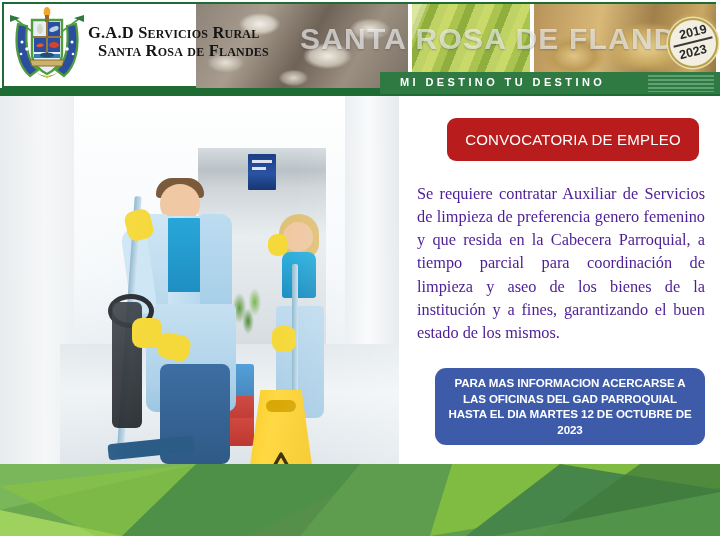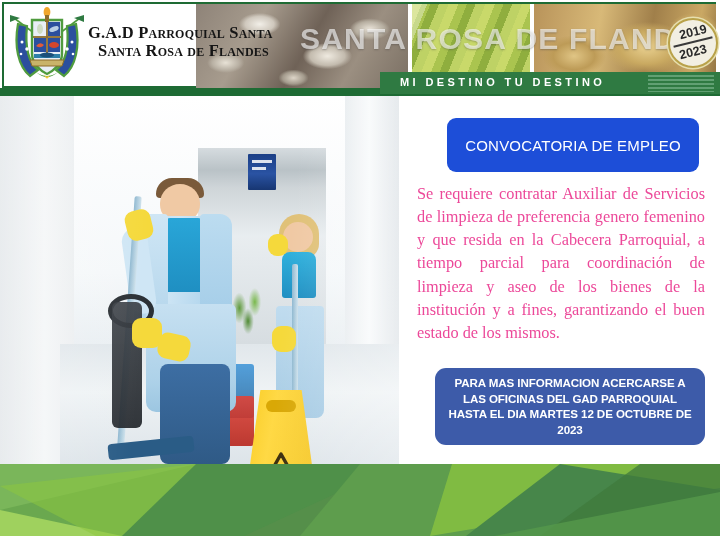--- a/index.html
+++ b/index.html
@@ -377,42 +377,42 @@
     position: absolute;
     left: 399px; top: 0;
     width: 321px;
     height: 368px;
     background: #ffffff;
   }
   .cta-button {
     position: absolute;
     left: 48px; top: 22px;
     width: 252px;
-    height: 54px;
-    background: #1d4ed8;
+    height: 43px;
+    background: #b91c1c;
     border-radius: 9px;
     display: flex;
     align-items: center;
     justify-content: center;
     color: #ffffff;
     font-size: 15px;
     letter-spacing: 0.2px;
     font-family: "Liberation Sans", sans-serif;
     box-sizing: border-box;
     padding: 0 6px;
     text-align: center;
   }
   .body-text {
     position: absolute;
     left: 18px; top: 86px;
     width: 288px;
     font-family: "Liberation Serif", serif;
     font-size: 16.3px;
     line-height: 1.42;
-    color: #ec4899;
+    color: #4c1d95;
     text-align: justify;
     text-justify: inter-word;
   }
   .notice-box {
     position: absolute;
     left: 36px; top: 272px;
     width: 270px;
     background: #3d5ba9;
     border-radius: 11px;
     padding: 7px 8px 8px 8px;
@@ -506,21 +506,21 @@
 
         <ellipse cx="39" cy="6" rx="3.4" ry="5" fill="#f0a62c"></ellipse>
         <rect x="37" y="9" width="4" height="7" fill="#8e6c2a"></rect>
 
         <path d="M28 66 q11 10 22 0 q-11 8-22 0 Z" fill="#4f9b3e"></path>
         <path d="M36 68 q3 9 6 0 q-3 5-6 0 Z" fill="#f0c93a"></path>
       </svg>
     </div>
 
     <div class="logo-text">
-      <span class="logo-line1">G.A.D Parroquial Santa</span>
+      <span class="logo-line1">G.A.D Servicios Rural</span>
       <span class="logo-line2">Santa Rosa de Flandes</span>
     </div>
 
     <div class="seal">
       <div class="seal-y seal-y1">2019</div>
       <div class="seal-rule"></div>
       <div class="seal-y seal-y2">2023</div>
     </div>
 
     <div class="slogan-bar">

